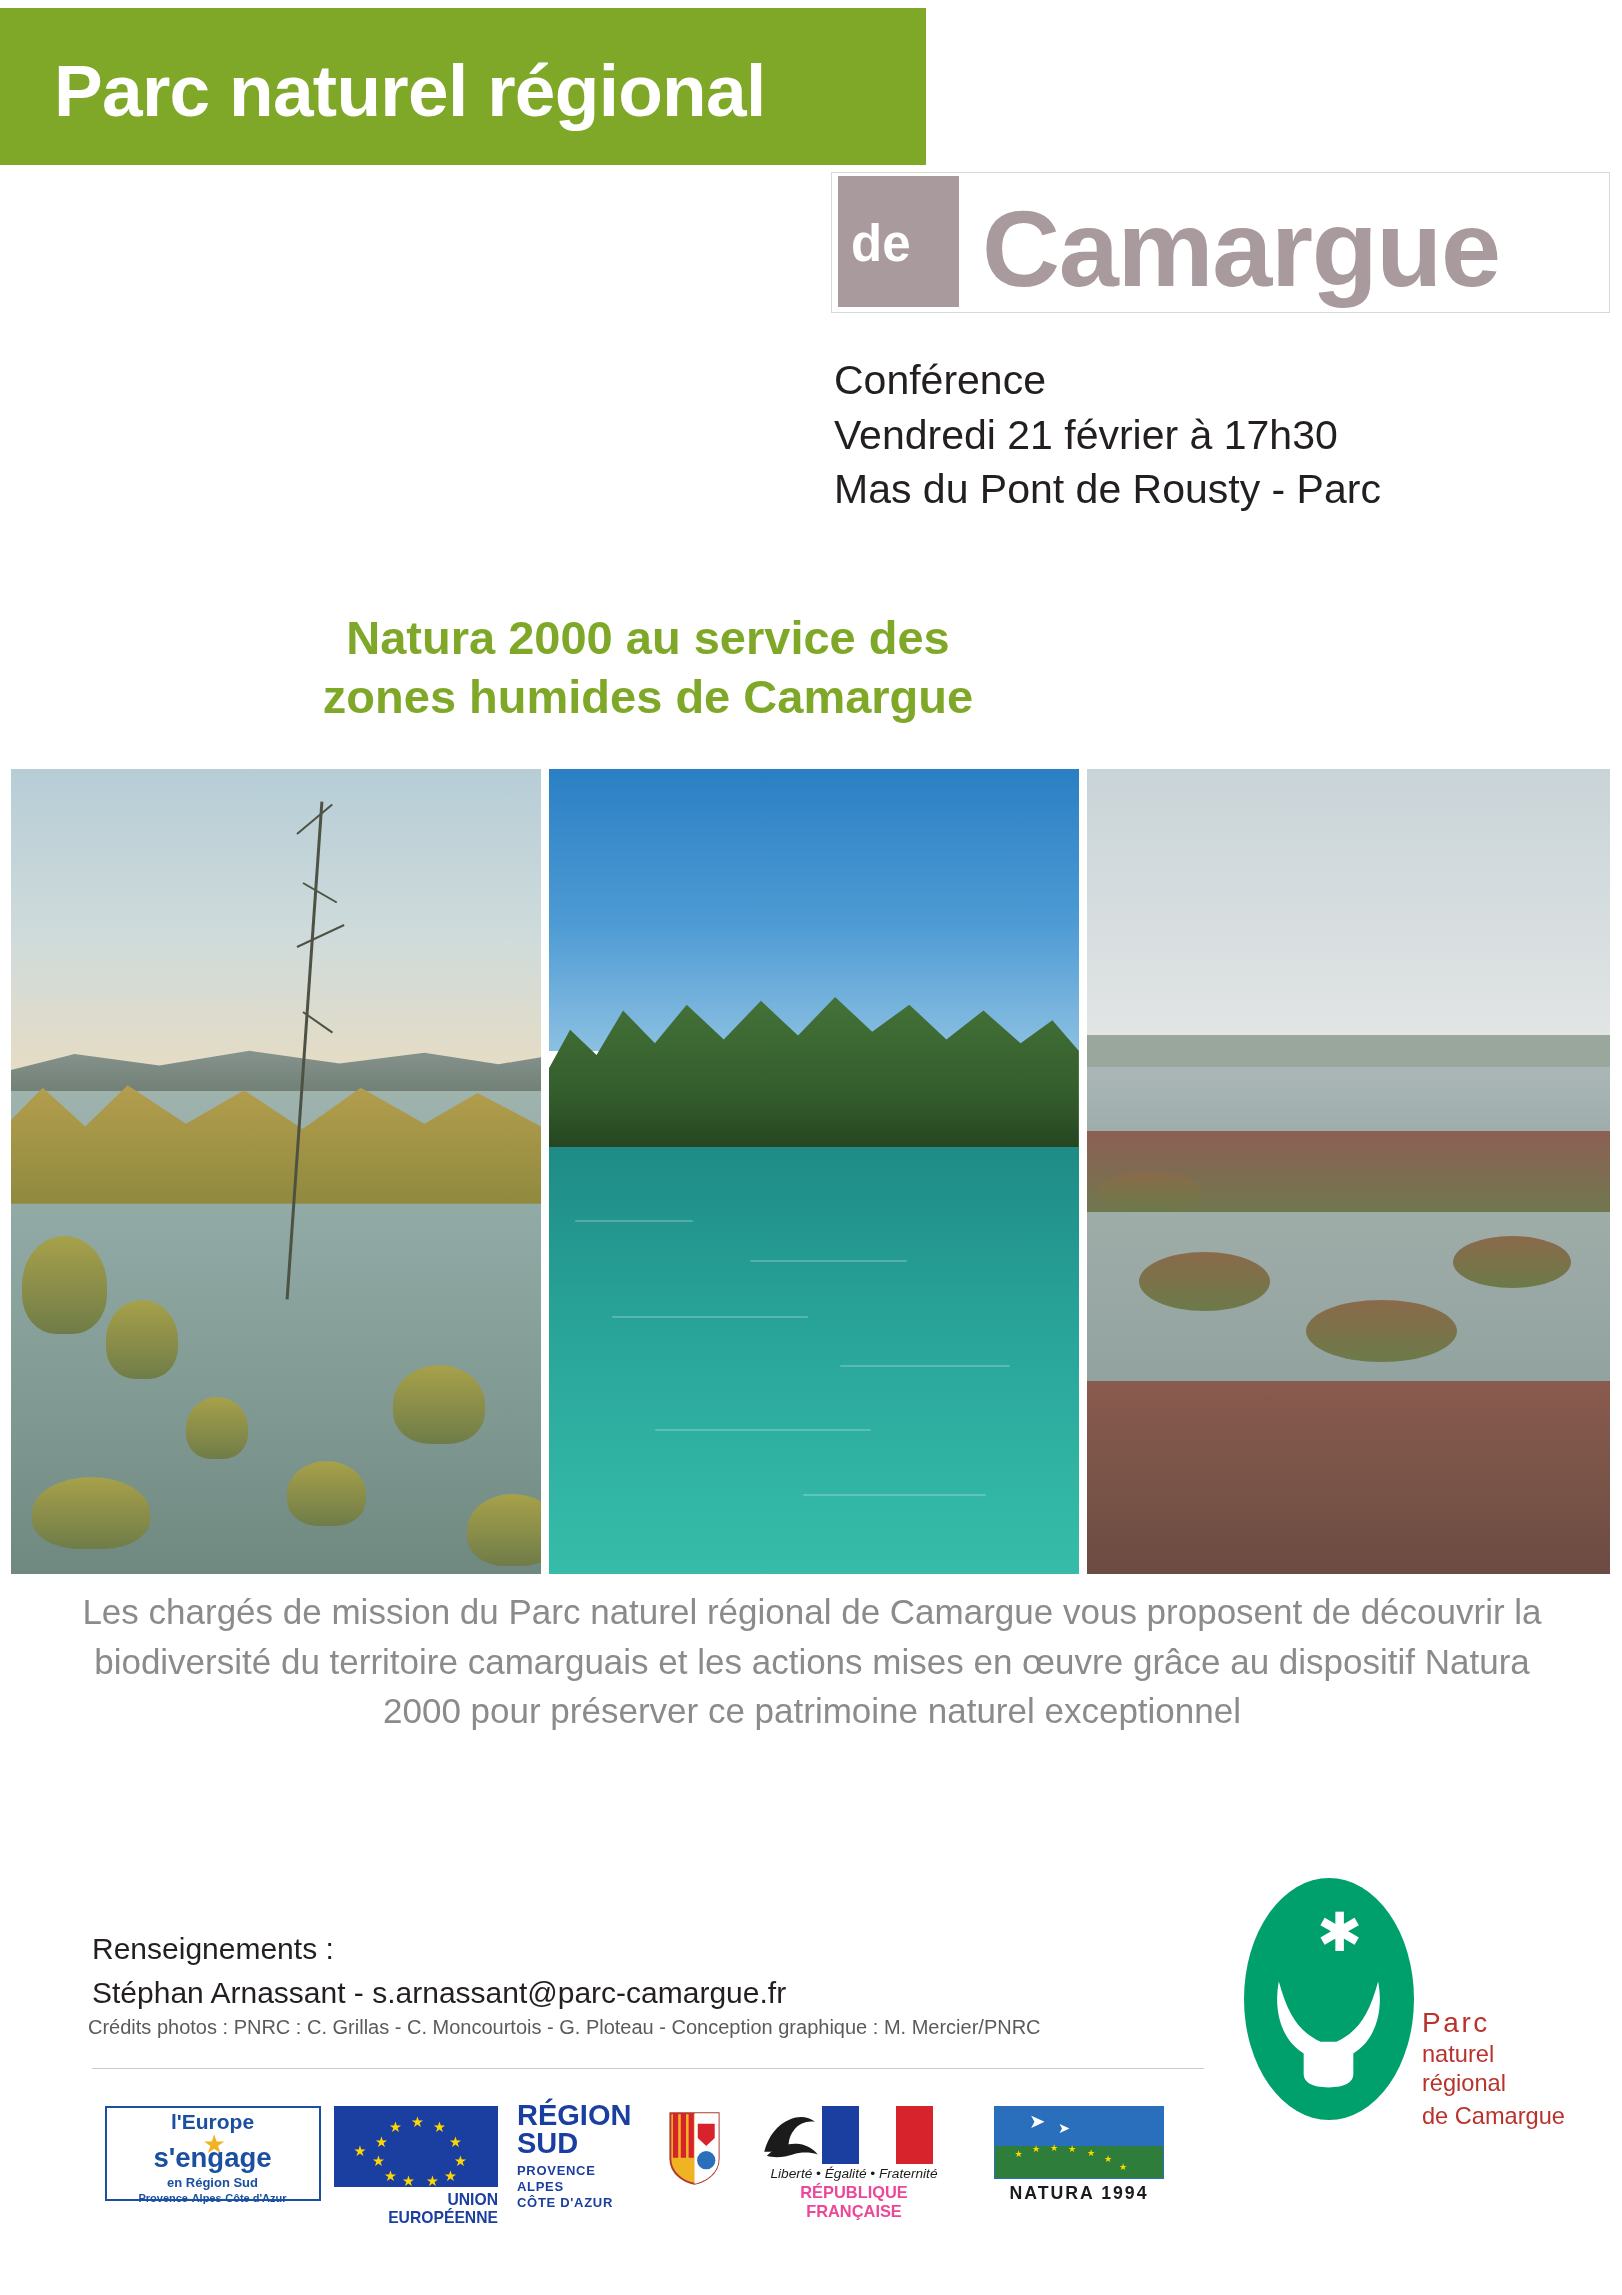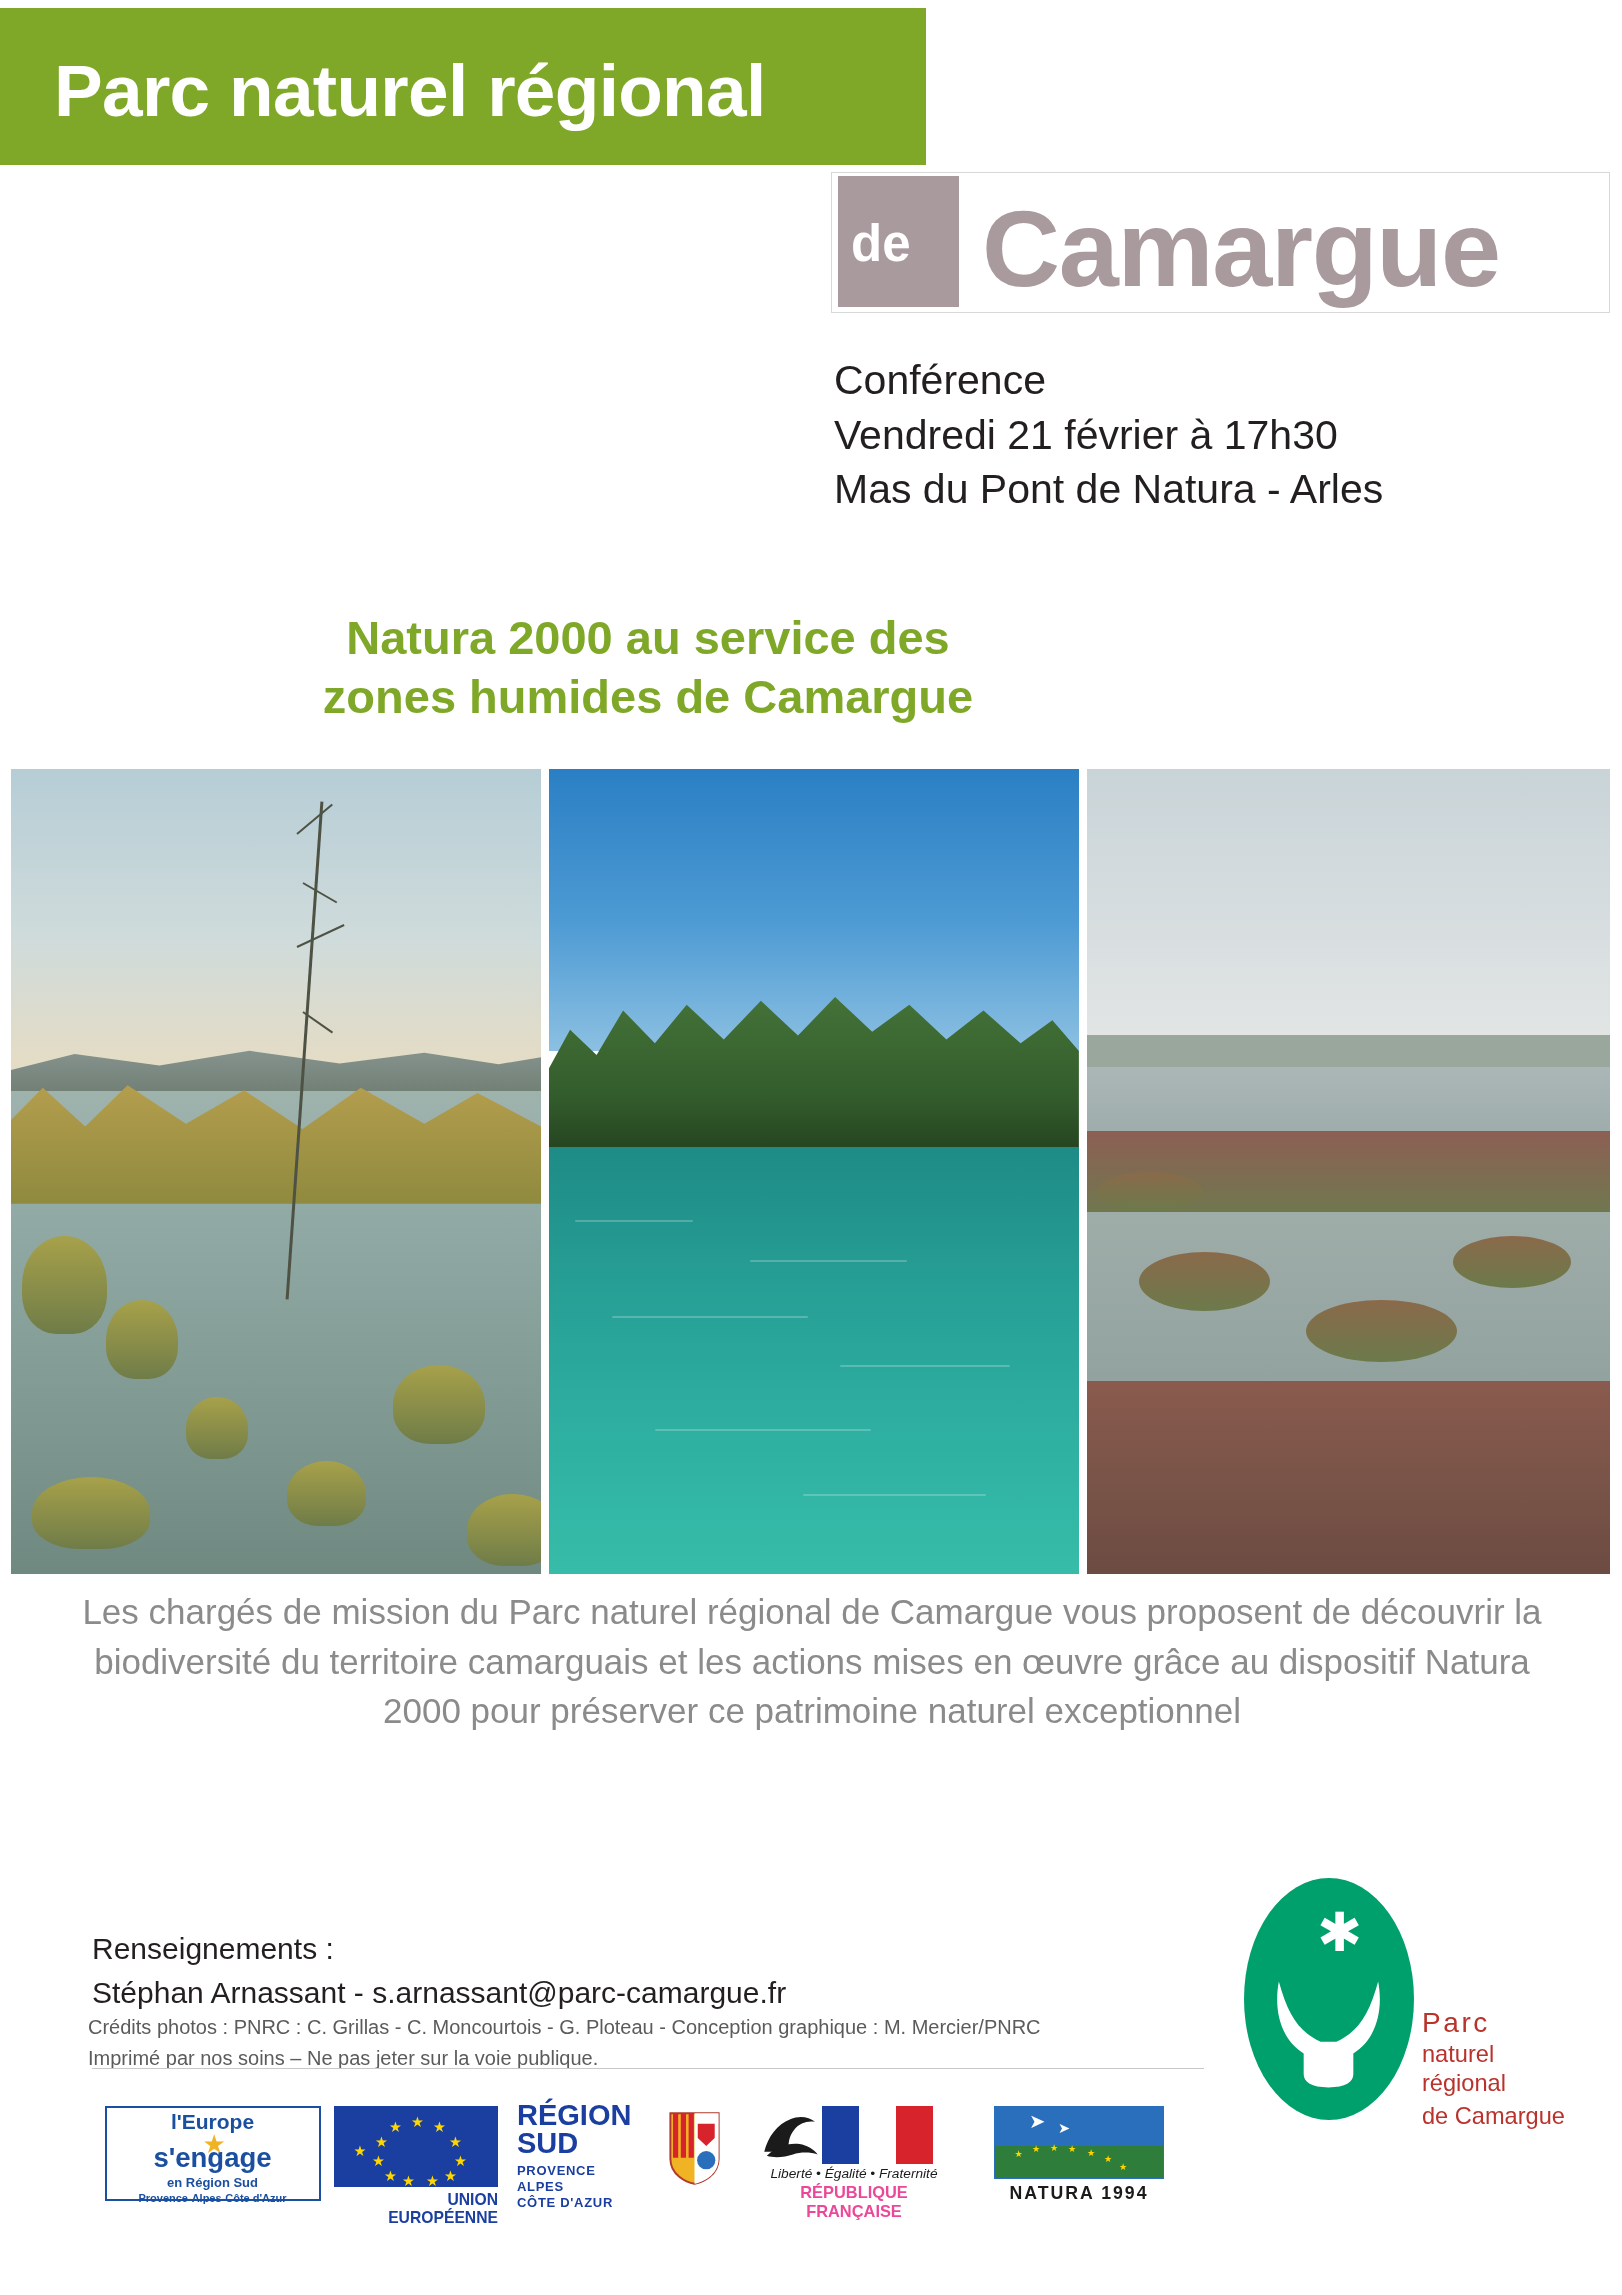--- a/index.html
+++ b/index.html
@@ -357,21 +357,21 @@
 
   <div class="camargue-box"></div>
   <div class="de-square"></div>
   <div class="de-text">de</div>
   <div class="camargue-text">Camargue</div>
 </div>
 
 <div class="conf-block">
   <div>Conférence</div>
   <div>Vendredi 21 février à 17h30</div>
-  <div>Mas du Pont de Natura - Arles</div>
+  <div>Mas du Pont de Rousty - Parc</div>
 </div>
 
 <div class="main-title">
   <div>Natura 2000 au service des</div>
   <div>zones humides de Camargue</div>
 </div>
 
 <div class="photos">
 
   <div class="photo photo-1">
@@ -422,21 +422,20 @@
 
 <div class="description">Les chargés de mission du Parc naturel régional de Camargue vous proposent de découvrir la biodiversité du territoire camarguais et les actions mises en œuvre grâce au dispositif Natura 2000 pour préserver ce patrimoine naturel exceptionnel</div>
 
 <div class="contact">
   <div>Renseignements :</div>
   <div>Stéphan Arnassant - s.arnassant@parc-camargue.fr</div>
 </div>
 
 <div class="credits">
   <div>Crédits photos : PNRC : C. Grillas - C. Moncourtois - G. Ploteau - Conception graphique : M. Mercier/PNRC</div>
-  <div>Imprimé par nos soins – Ne pas jeter sur la voie publique.</div>
 </div>
 
 <div class="divider"></div>
 
 <div class="parc-logo">
   <div class="parc-blob"></div>
   <div class="parc-star">✱</div>
   <svg class="parc-horns" viewBox="0 0 176 175">
     <path d="M12 8 C4 50 14 96 50 118 L50 150 C50 162 62 170 88 170 C114 170 126 162 126 150 L126 118 C162 96 172 50 164 8 C150 60 132 86 100 100 L76 100 C44 86 26 60 12 8 Z" fill="#ffffff"></path>
   </svg>

